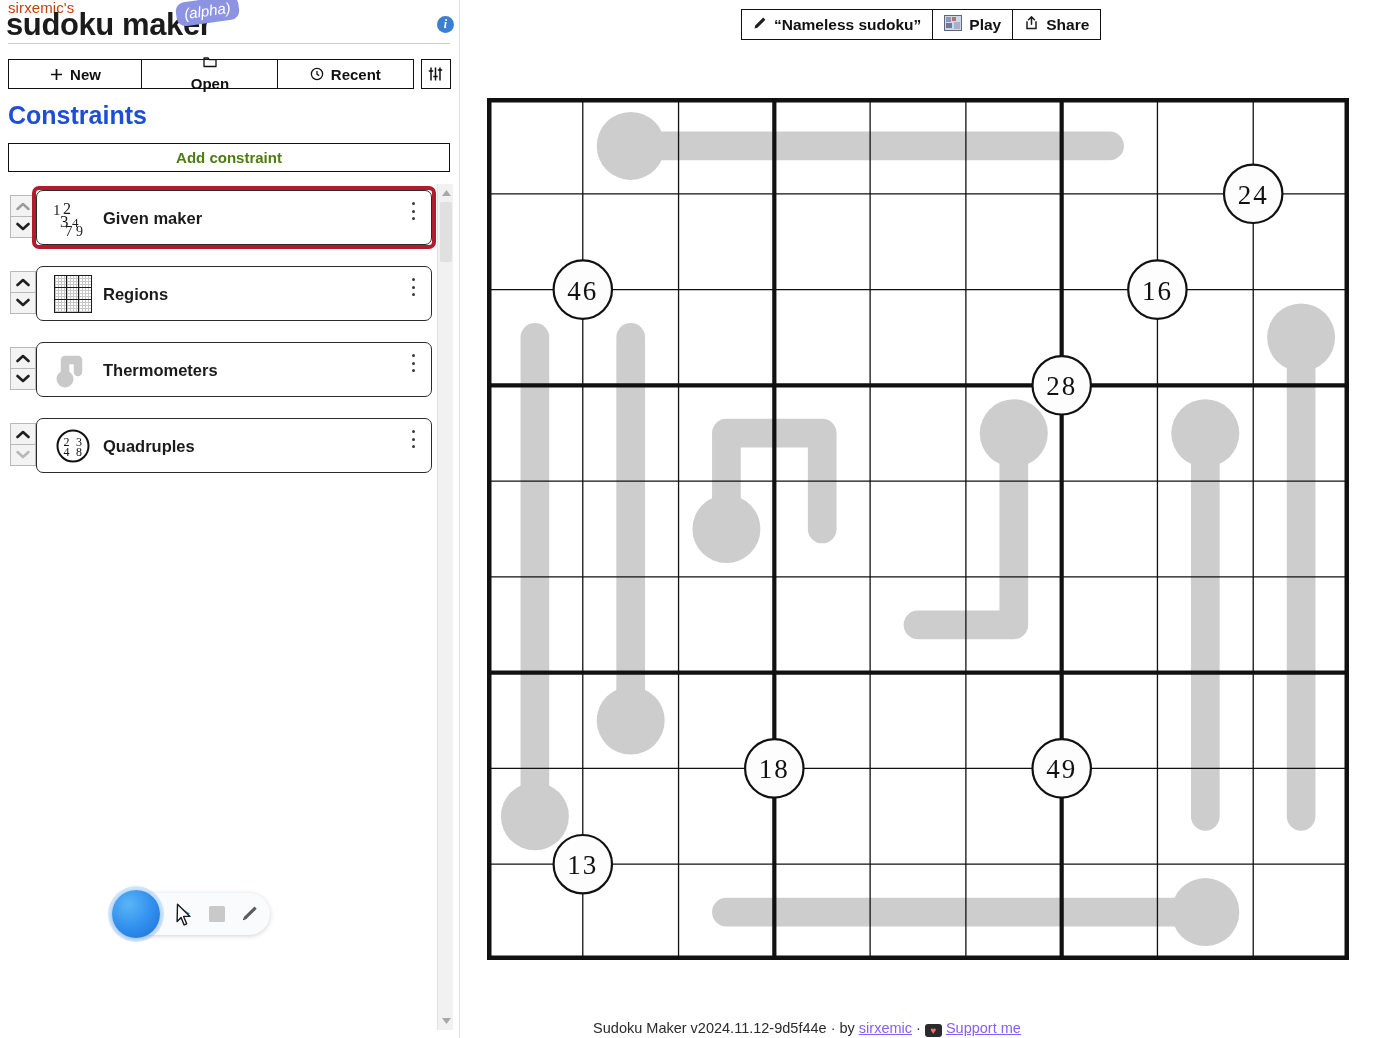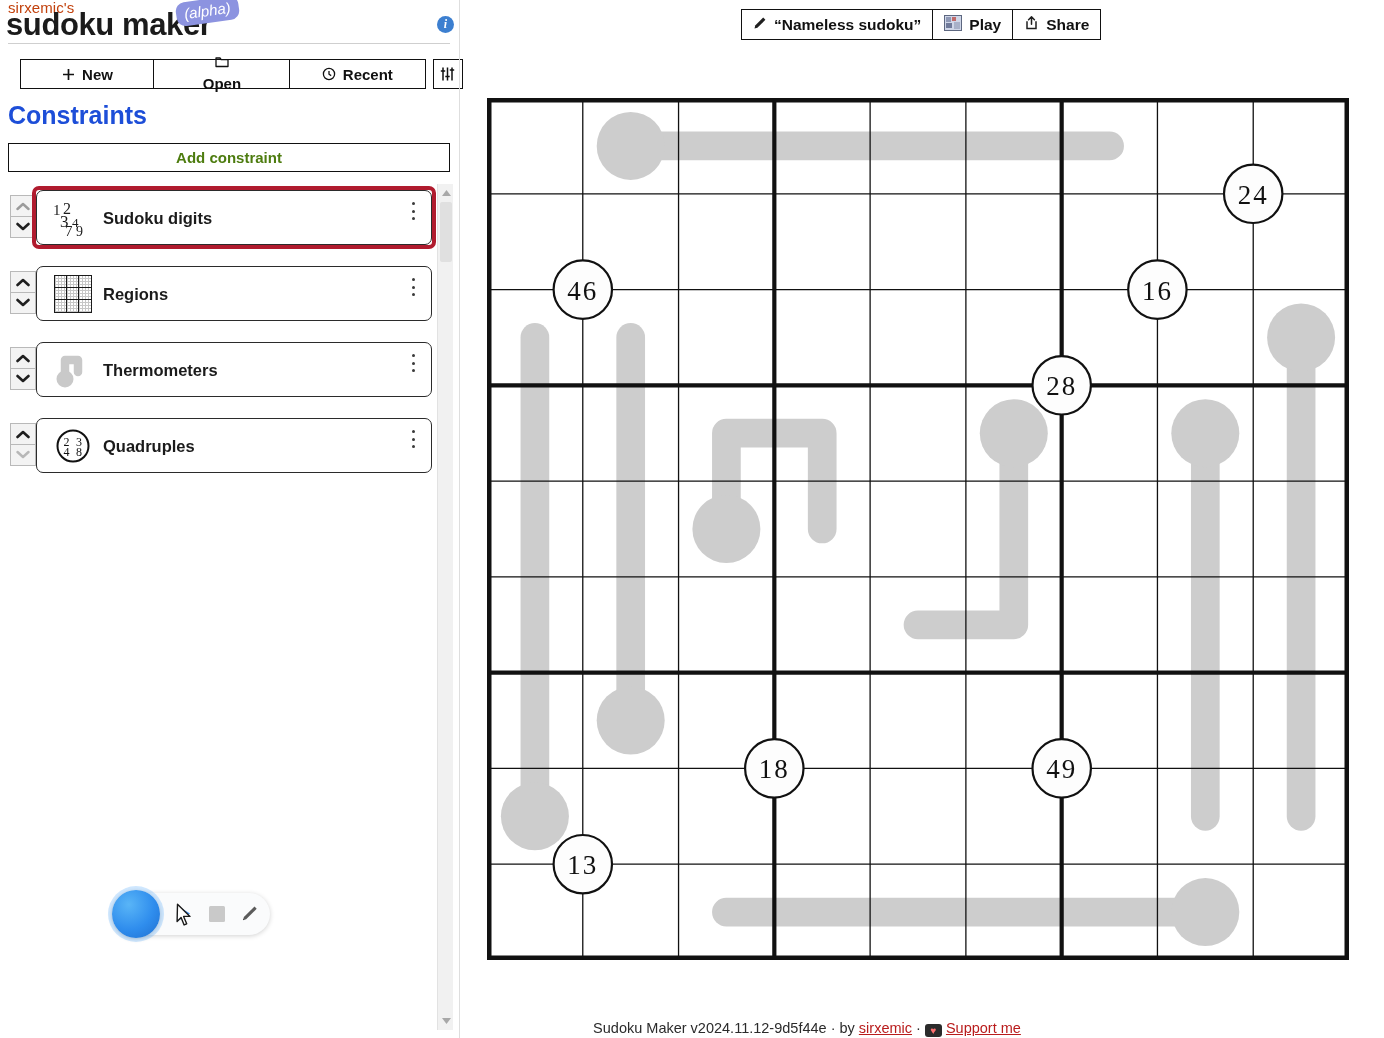--- a/index.html
+++ b/index.html
@@ -52,21 +52,21 @@
   #toolbar-row {
     position: absolute; left: 8px; top: 59px;
     display: flex; gap: 0;
   }
   .tb-btn {
     height: 30px; border: 1.6px solid #111; background: #fff;
     display: flex; align-items: center; justify-content: center;
     gap: 7px; font-size: 15px; font-weight: bold; color: #111;
     cursor: pointer; margin-left: -1.6px;
   }
-  .tb-btn:first-child { margin-left: 12px; align-items: center; }
+  .tb-btn:first-child { margin-left: 0; align-items: center; }
   #btn-new { width: 135px; }
   #btn-open { width: 137px; flex-direction: column; }
   #btn-recent { width: 137px; }
   #btn-settings { width: 30px; margin-left: 7px; }
   .tb-ico { display: inline-flex; align-items: center; }
 
   #constraints-title {
     position: absolute; left: 8px; top: 101px;
     font-size: 25px; font-weight: bold; color: #1d4ed8;
   }
@@ -221,21 +221,21 @@
     fill: #111; text-anchor: middle; dominant-baseline: central;
     letter-spacing: 2px;
   }
 
   
   #footer {
     position: absolute; left: 0; top: 1020px; width: 1384px;
     text-align: center; font-size: 14.5px; color: #2b2b2b;
   }
   #footer .ft-pad { padding-left: 230px; }
-  #footer a { color: #b91c1c; text-decoration: underline; }
+  #footer a { color: #8b5cf6; text-decoration: underline; }
   #heart-badge {
     display: inline-block; width: 17px; height: 13px;
     background: #2b2b2b; border-radius: 3px; color: #ff7070;
     font-size: 10px; line-height: 13px; text-align: center;
     vertical-align: -1px;
   }
 </style>
 </head>
 <body>
 
@@ -310,21 +310,21 @@
           <div class="c-icon">
             <div class="gd">
               <span style="left:2px;  top:4px;  font-size:15px;">1</span>
               <span style="left:12px; top:2px;  font-size:16px;">2</span>
               <span style="left:9px;  top:14px; font-size:17px;">3</span>
               <span style="left:21px; top:17px; font-size:13px;">4</span>
               <span style="left:14px; top:25px; font-size:15px;">7</span>
               <span style="left:25px; top:26px; font-size:14px;">9</span>
             </div>
           </div>
-          <div class="c-label">Sudoku digits</div>
+          <div class="c-label">Given maker</div>
           <div class="c-menu">
               <i></i>
               <i></i>
               <i></i>
             </div>
         </div>
       </div>
 
       <div class="c-row">
         <div class="c-arrows">

